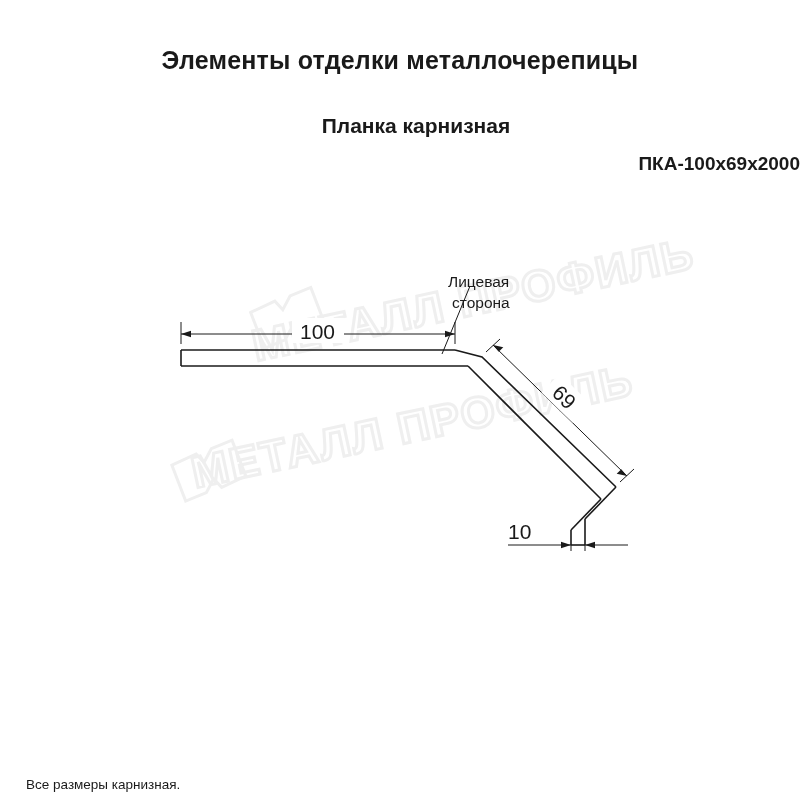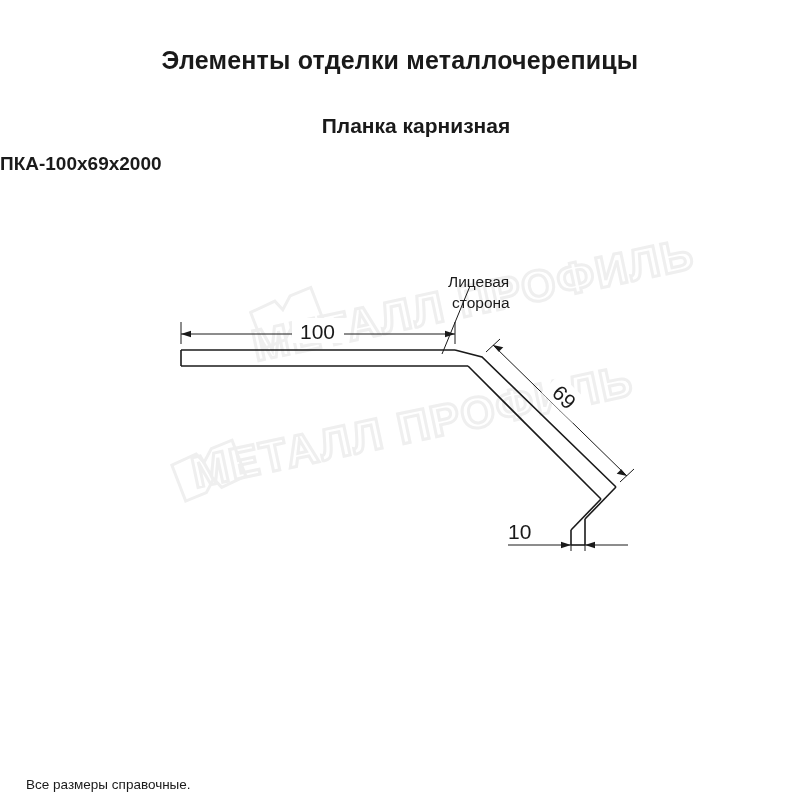--- a/index.html
+++ b/index.html
@@ -39,21 +39,21 @@
     width: 800px;
     text-align: center;
     font-size: 21px;
     font-weight: bold;
   }
   .title-code {
     position: absolute;
     left: 0;
     top: 139px;
     width: 800px;
-    text-align: left;
+    text-align: right;
     font-size: 19px;
     font-weight: bold;
   }
   .drawing {
     position: absolute;
     left: 0;
     top: 180px;
     width: 800px;
     height: 520px;
   }
@@ -151,16 +151,16 @@
         <path d="M585 351 L628 351" fill="none" stroke="#1a1a1a" stroke-width="1"></path>
         <path d="M571 351 l-10 -3.2 v6.4 z" fill="#1a1a1a"></path>
         <path d="M585 351 l10 -3.2 v6.4 z" fill="#1a1a1a"></path>
         <text x="508" y="345" font-family="Liberation Sans, sans-serif" font-size="21" fill="#1a1a1a">10</text>
       </g>
 
     </svg>
   </div>
 
   <div class="footnotes">
-    <div>Все размеры справочные.</div>
+    <div>Все размеры карнизная.</div>
   </div>
 
 </div>
 
 </body></html>

